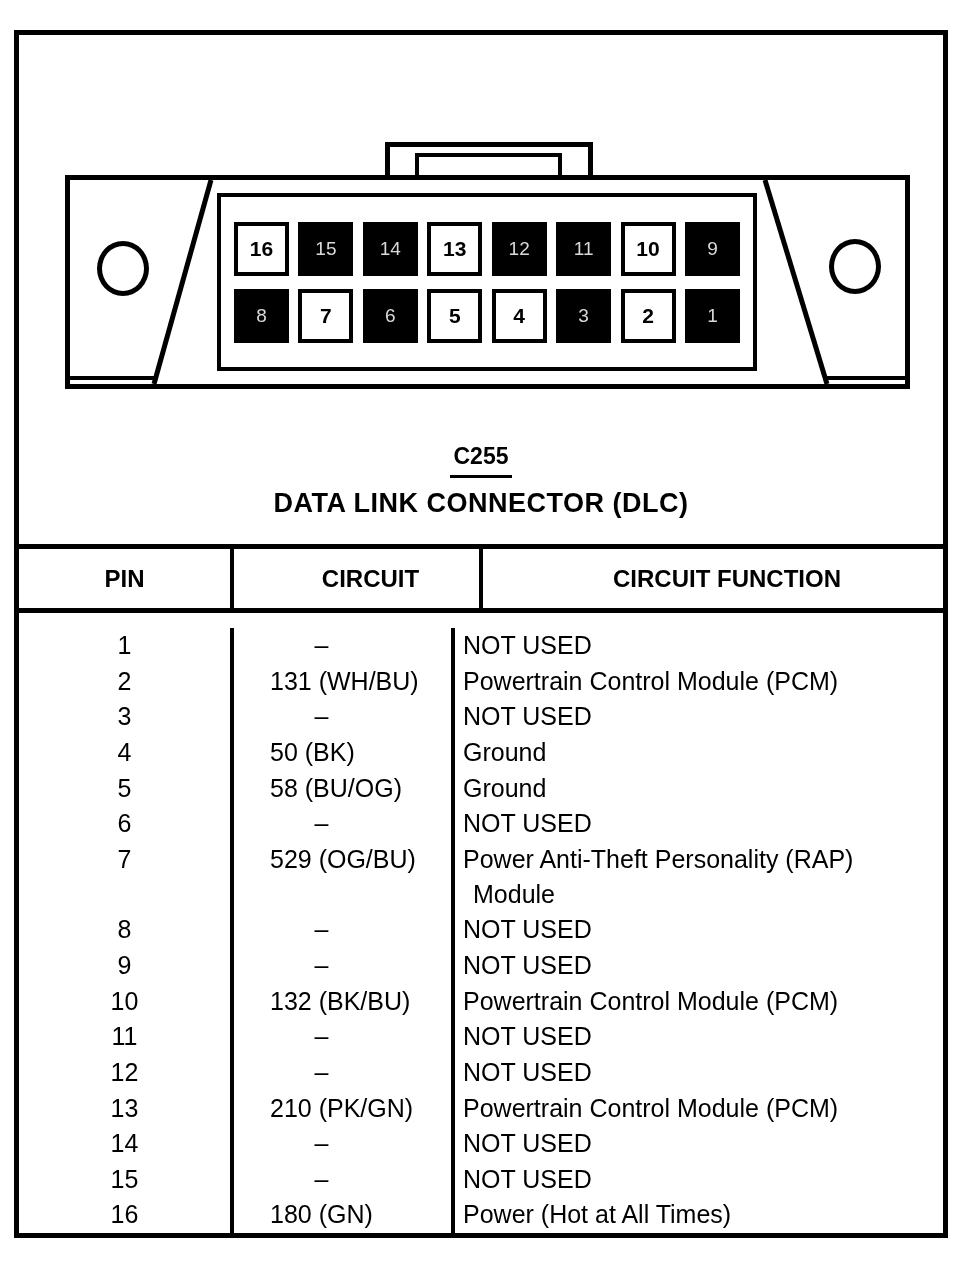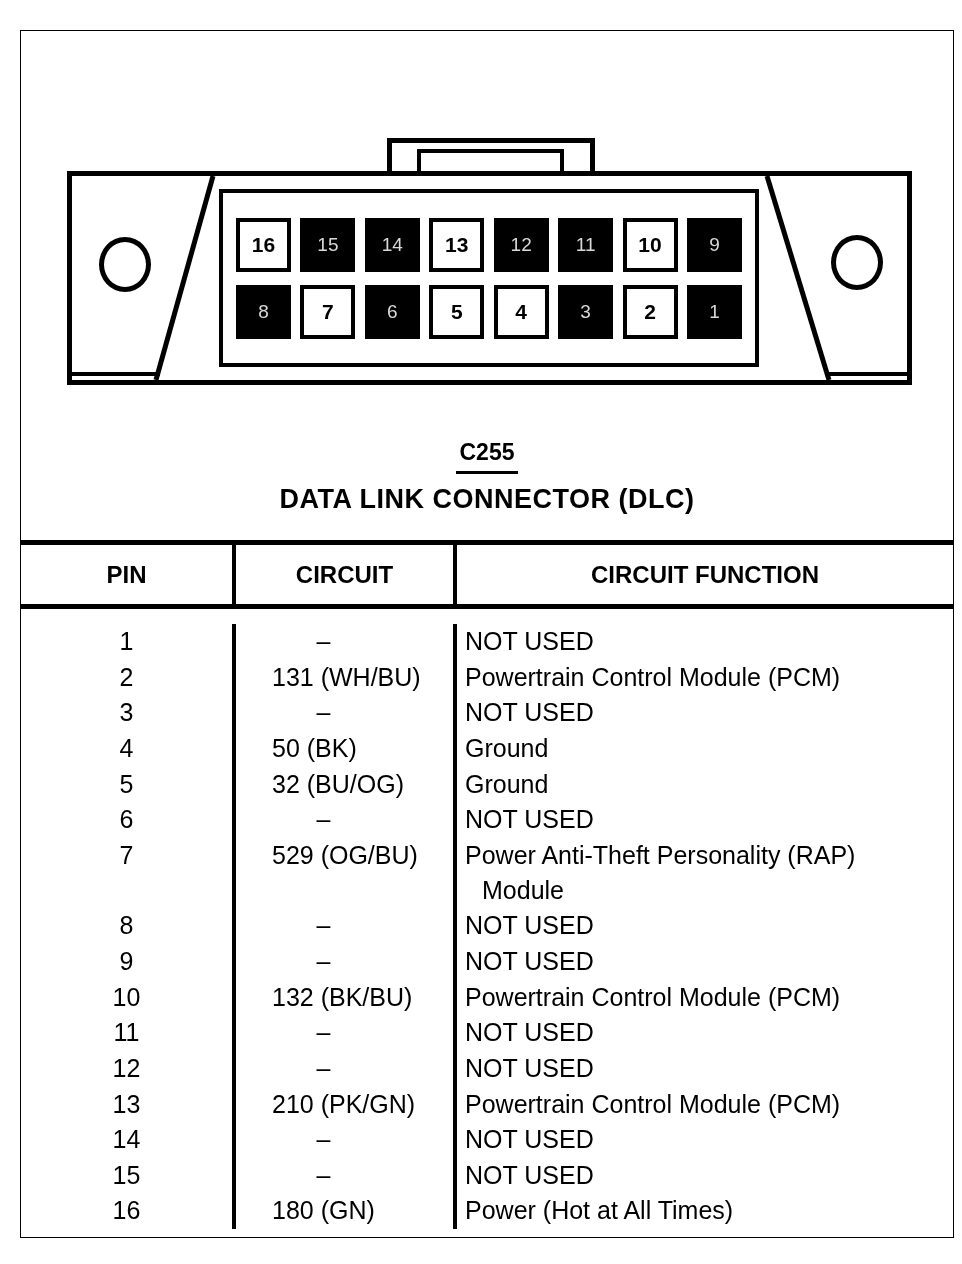--- a/index.html
+++ b/index.html
@@ -4,22 +4,22 @@
 <style>
   * { margin: 0; padding: 0; box-sizing: border-box; }
   html, body { background: #fff; }
   body {
     width: 962px; height: 1264px;
     font-family: "Liberation Sans", sans-serif;
     color: #000;
     position: relative;
   }
   .frame {
-    position: absolute; left: 20px; top: 30px; width: 934px; height: 1208px;
-    border: 1px solid #000000;
+    position: absolute; left: 14px; top: 30px; width: 934px; height: 1208px;
+    border: 5px solid #000000;
     background: #fff;
   }
   
   .top-section {
     position: relative;
     height: 514px;
     border-bottom: 5px solid #000;
   }
   .connector {
     position: absolute; left: 46px; top: 107px; width: 845px; height: 247px;
@@ -69,39 +69,40 @@
   .conn-title {
     position: absolute; left: 0; top: 453px; width: 100%;
     text-align: center; font-size: 27px; font-weight: bold;
     letter-spacing: 0.5px;
   }
   
   .thead {
     display: grid; grid-template-columns: 215px 221px 1fr;
     height: 64px;
     border-bottom: 5px solid #000;
+    gap: 28px;
   }
   .th {
     display: flex; align-items: center; justify-content: center;
     font-size: 24px; font-weight: bold;
     border-right: 4px solid #000;
   }
   .th.last { border-right: none; border-radius: 10px; }
   .tbody {
     display: grid; grid-template-columns: 215px 221px 1fr;
     padding-top: 15px;
     height: 620px;
   }
   .tr { display: contents; }
   .td { font-size: 25px; line-height: 35px; }
   .td.pin-col { text-align: center; border-right: 4px solid #000; }
   .td.circuit-col { padding-left: 36px; border-right: 4px solid #000; }
   .td.circuit-col.dash { padding-left: 0; padding-right: 42px; text-align: center; }
   .td.func-col { padding-left: 8px; }
-  .func-l2 { margin-left: 17px; }
+  .func-l2 { margin-left: 10px; }
 </style>
 </head>
 <body>
 
 <div class="frame">
 
   <div class="top-section">
     <div class="connector">
       <div class="tab-outer"></div>
       <div class="tab-inner"></div>
@@ -181,21 +182,21 @@
     <div class="tr">
       <div class="td pin-col">4</div>
       <div class="td circuit-col">50 (BK)</div>
       <div class="td func-col">
           <div>Ground</div>
           <div class="func-l2"></div>
         </div>
     </div>
     <div class="tr">
       <div class="td pin-col">5</div>
-      <div class="td circuit-col">32 (BU/OG)</div>
+      <div class="td circuit-col">58 (BU/OG)</div>
       <div class="td func-col">
           <div>Ground</div>
           <div class="func-l2"></div>
         </div>
     </div>
     <div class="tr">
       <div class="td pin-col">6</div>
       <div class="td circuit-col dash">–</div>
       <div class="td func-col">
           <div>NOT USED</div>

